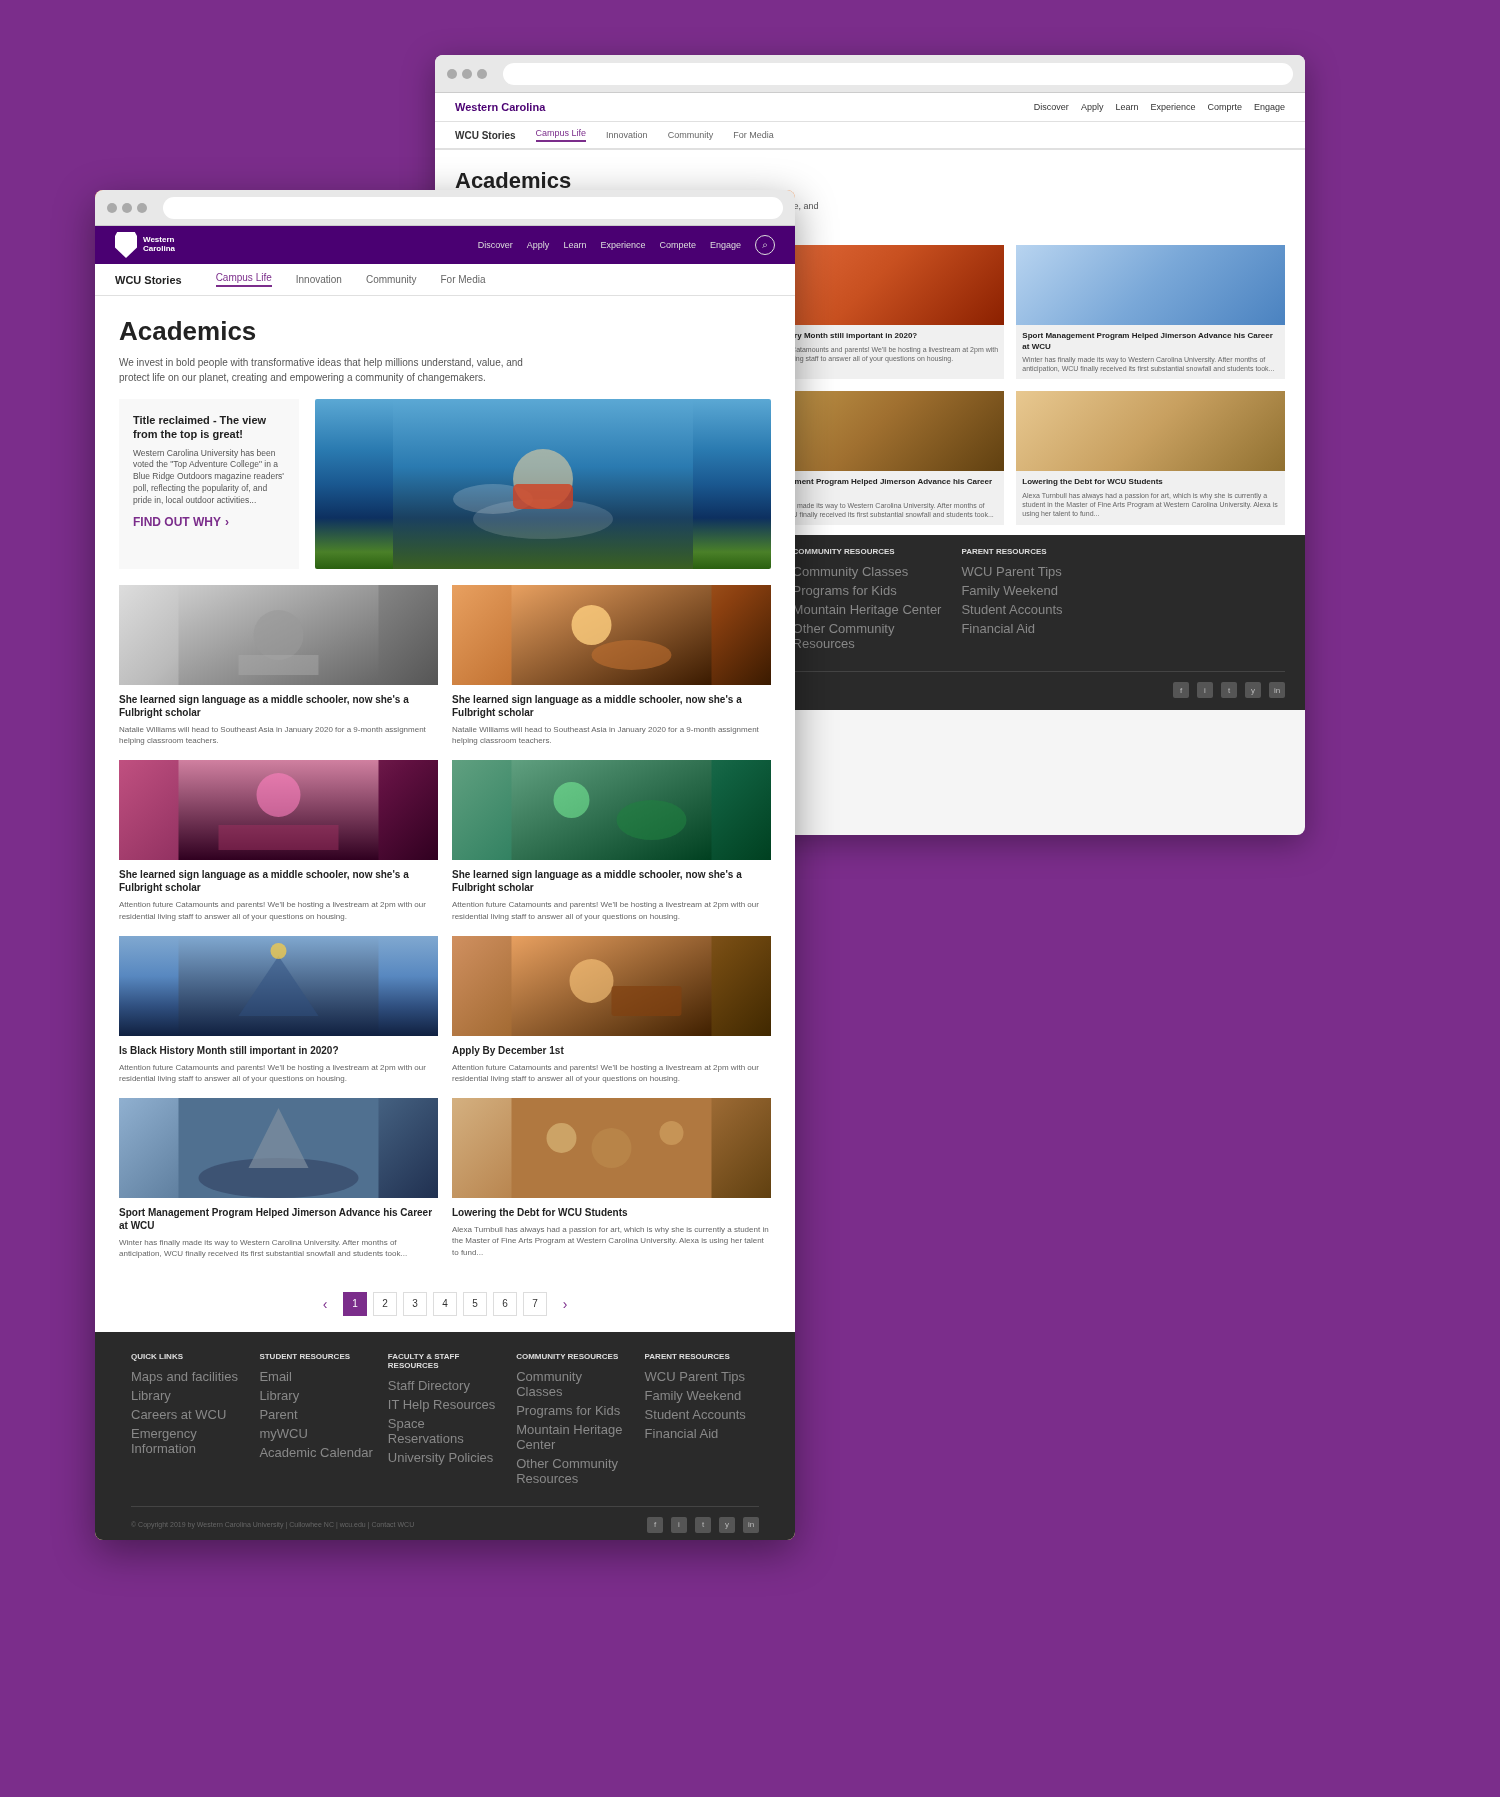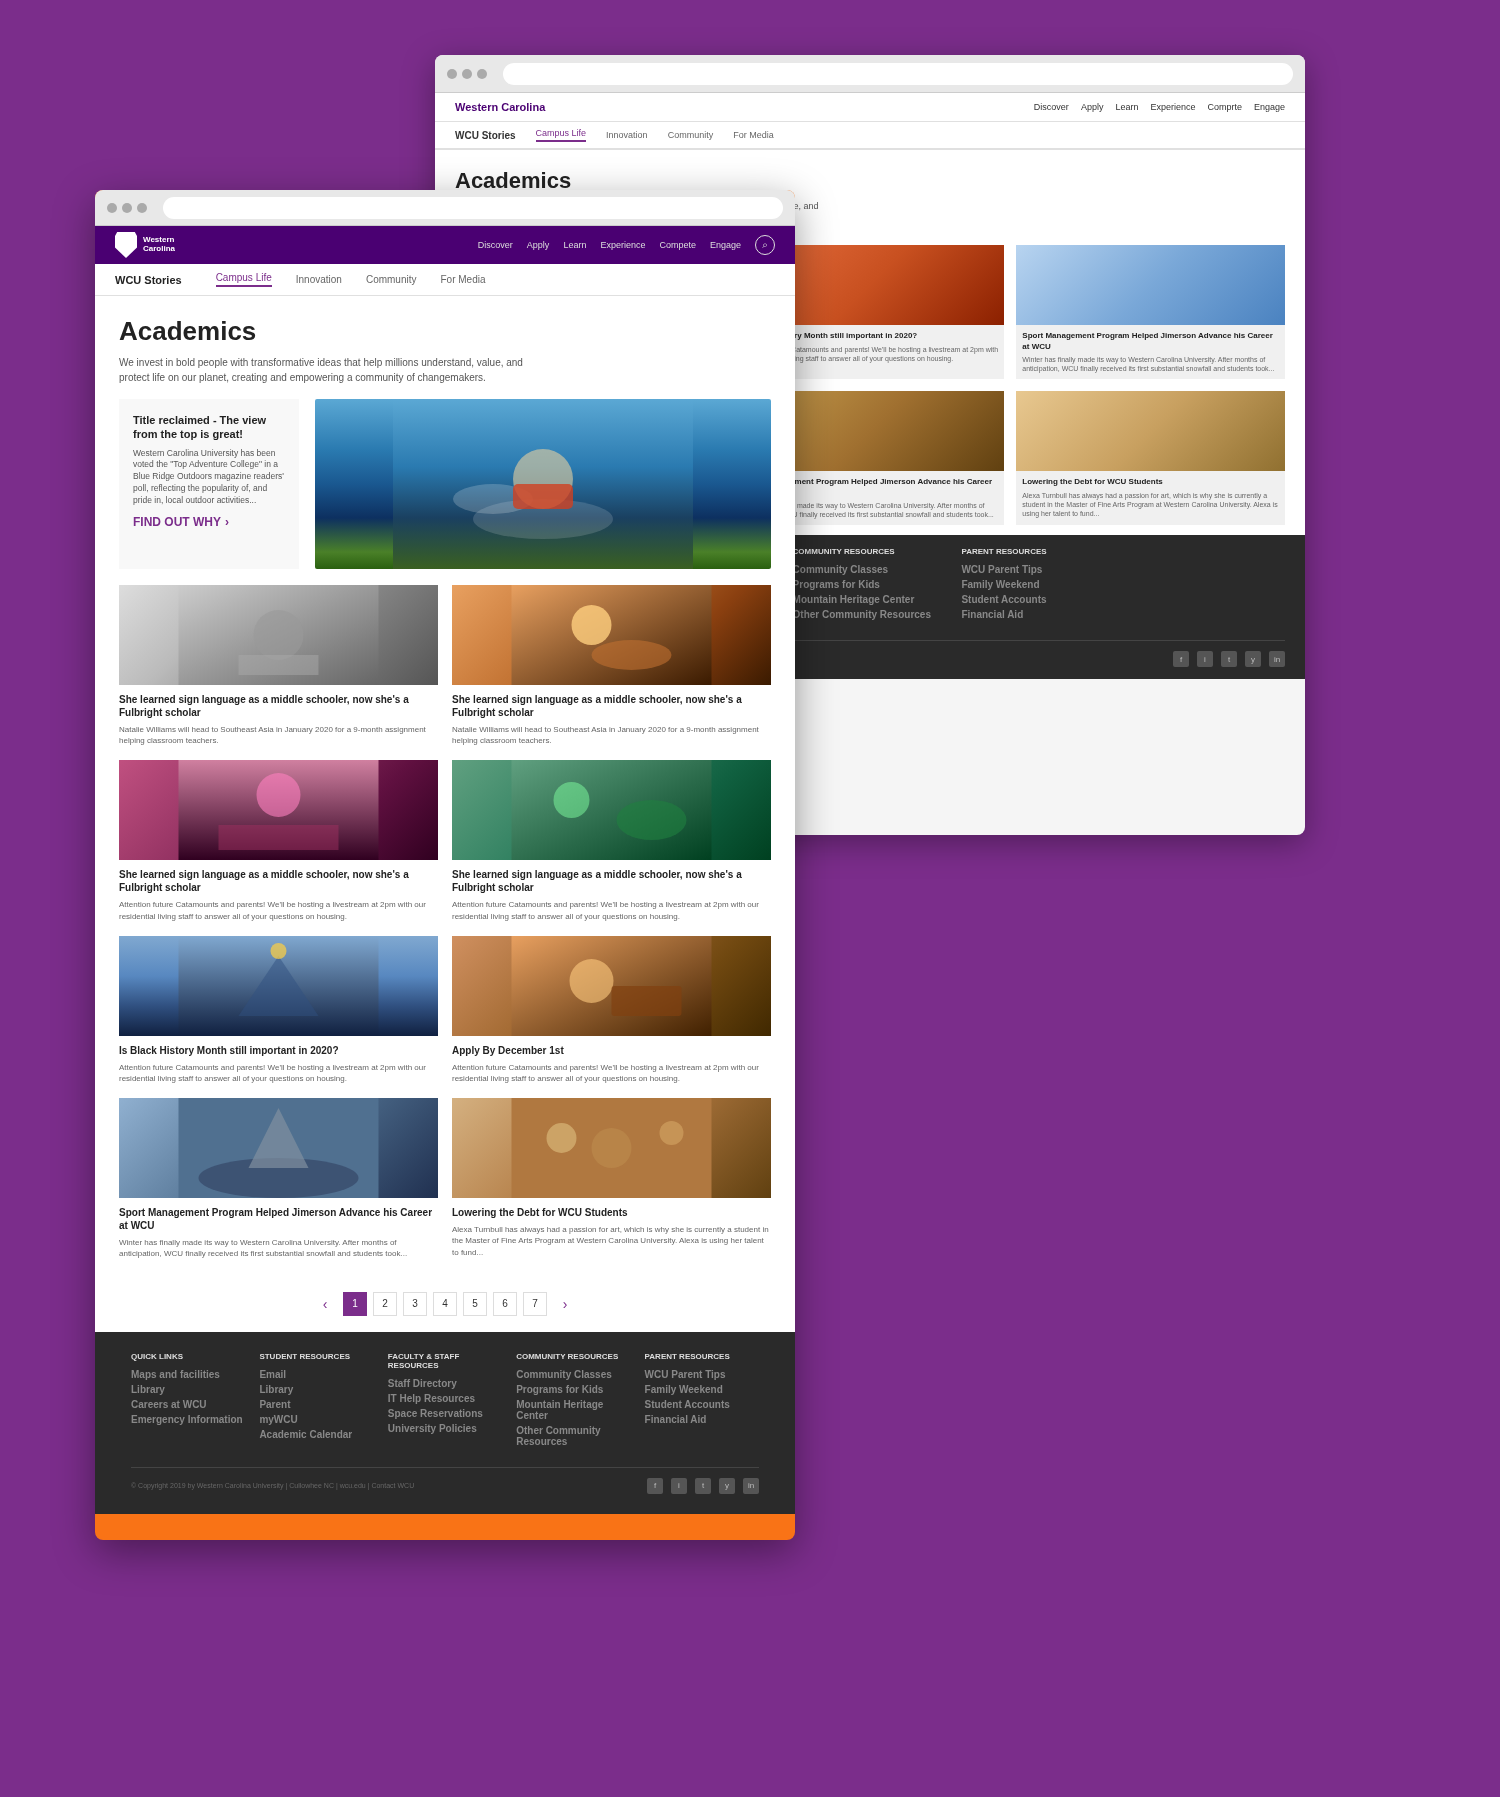--- a/index.html
+++ b/index.html
@@ -462,25 +462,24 @@
     .footer-col h5 {
       font-size: 8px;
       font-weight: bold;
       color: #ddd;
       text-transform: uppercase;
       margin-bottom: 8px;
     }
 
     .footer-col a {
       display: block;
-      font-size: 10px;
+      font-size: 13px;
       color: #888;
       text-decoration: none;
       margin-bottom: 4px;
-      font-weight: bold;
     }
 
     .footer-bottom {
       border-top: 1px solid #444;
       padding-top: 10px;
       display: flex;
       justify-content: space-between;
       align-items: center;
     }
 

